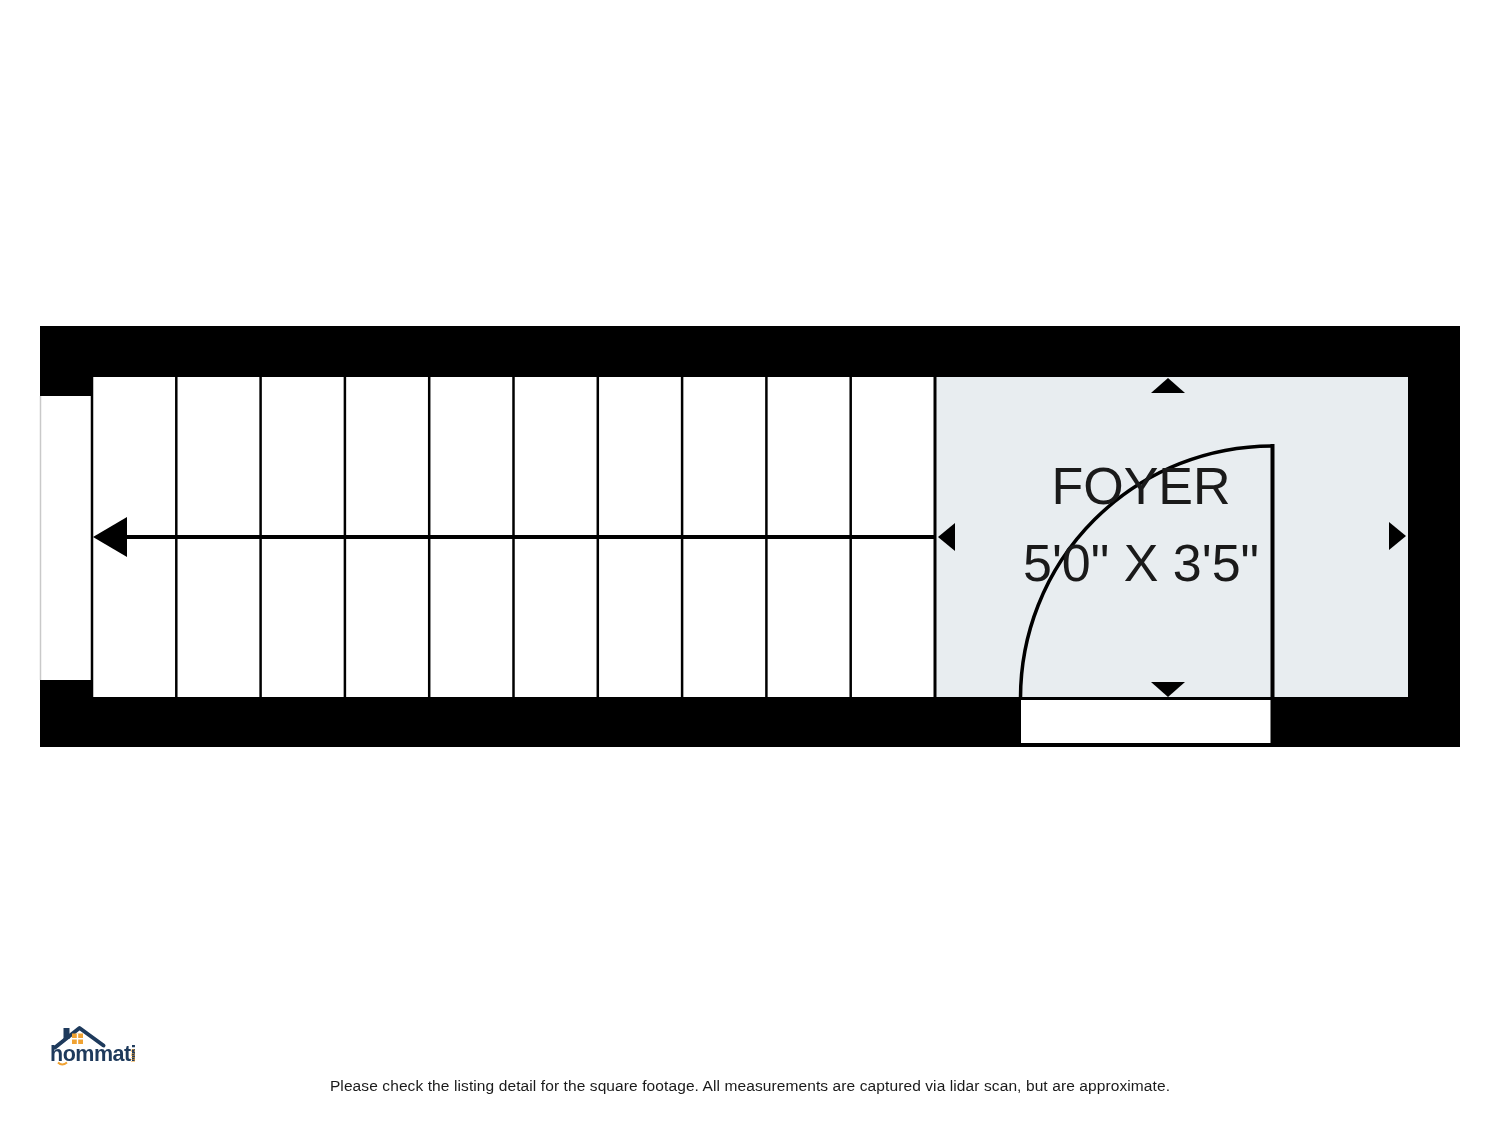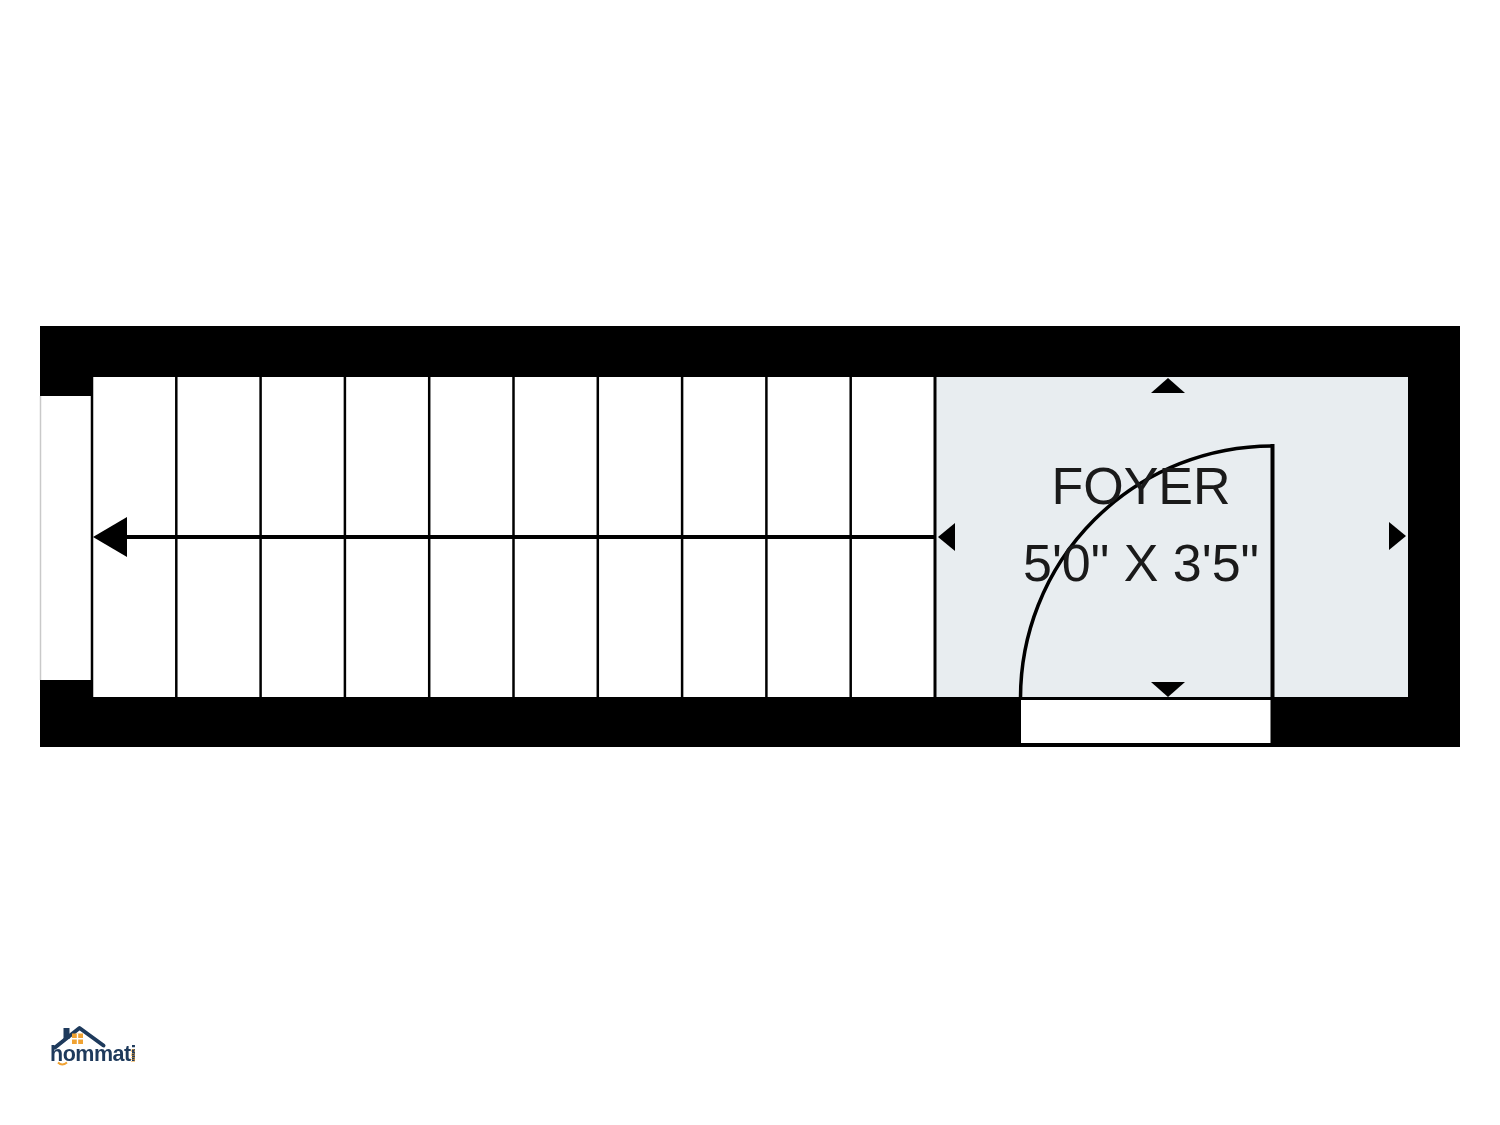--- a/index.html
+++ b/index.html
@@ -105,14 +105,15 @@
       <rect x="24" y="13.5" width="11" height="10.5" fill="#f0a232"></rect>
       <line x1="29.5" y1="13.5" x2="29.5" y2="24" stroke="#ffffff" stroke-width="1.4"></line>
       <line x1="24" y1="18.7" x2="35" y2="18.7" stroke="#ffffff" stroke-width="1.4"></line>
     </g>
     <text x="2" y="41" font-size="21.5" font-weight="bold" letter-spacing="-0.5" fill="#1e3a5c">hommati</text>
 
     <path d="M 10 42.5 Q 14 46.5 19 42.5" fill="none" stroke="#f0a232" stroke-width="2"></path>
     <text x="83" y="29" font-size="6.5" letter-spacing="0.5" transform="rotate(90 83 29)" fill="#f0a232">com</text>
   </svg>
 
+  <div id="disclaimer">Please check the listing detail for the square footage. All measurements are captured via lidar scan, but are approximate.</div>
 
 </div>
 
 </body></html>

